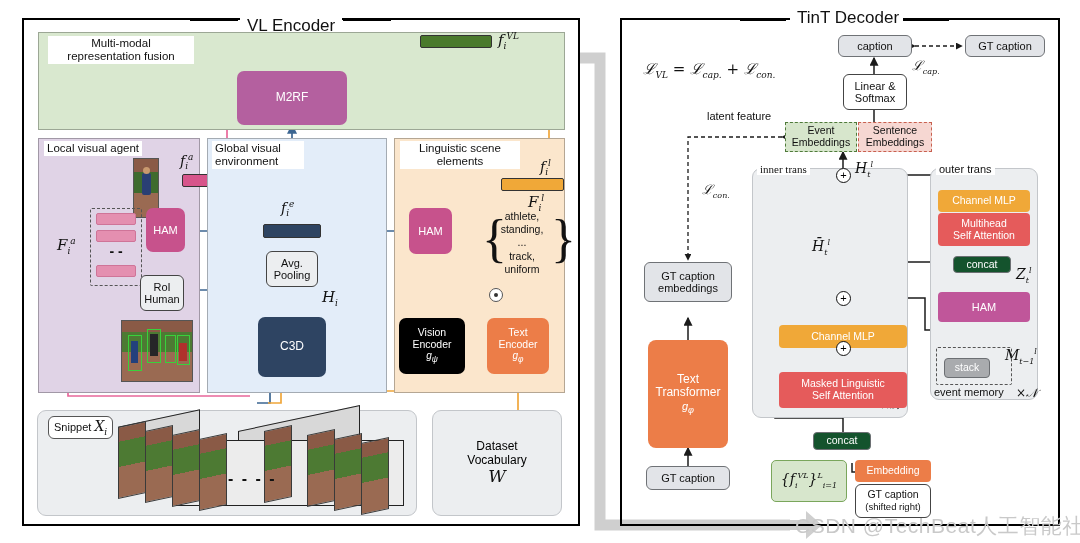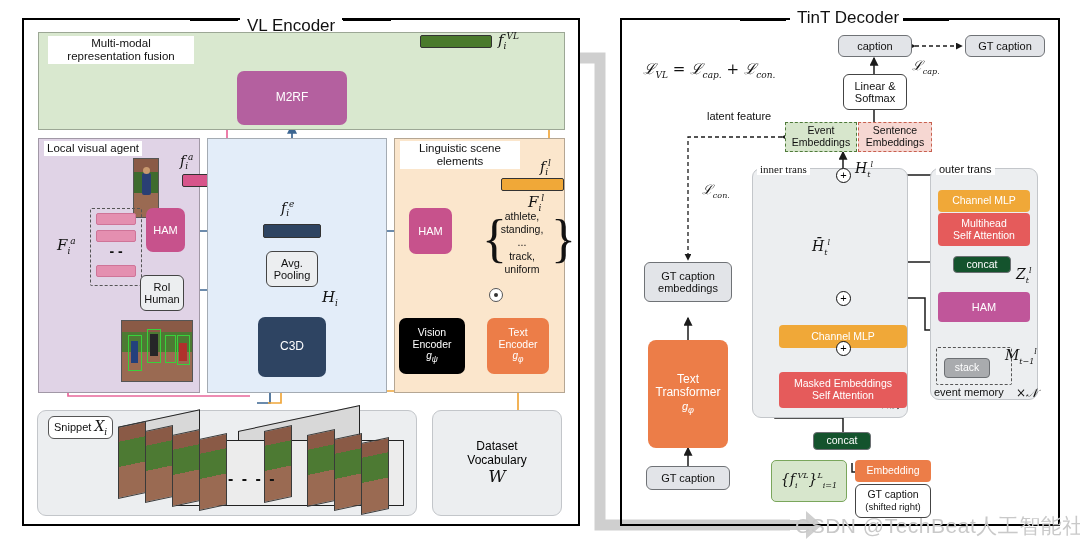--- a/index.html
+++ b/index.html
@@ -242,20 +242,24 @@
     <div class="abs" style="left:6px;top:14px;width:14px;height:36px;border:1.3px solid #39d13b;"></div>
     <div class="abs" style="left:25px;top:8px;width:14px;height:34px;border:1.3px solid #39d13b;"></div>
     <div class="abs" style="left:43px;top:14px;width:11px;height:28px;border:1.3px solid #39d13b;"></div>
     <div class="abs" style="left:55px;top:14px;width:13px;height:30px;border:1.3px solid #39d13b;"></div>
     <div class="abs" style="left:9px;top:20px;width:7px;height:22px;background:#23407c;"></div>
     <div class="abs" style="left:28px;top:13px;width:8px;height:22px;background:#262628;"></div>
     <div class="abs" style="left:57px;top:22px;width:8px;height:18px;background:#b0302c;"></div>
   </div>
 
   <div class="abs panel" style="left:207px;top:138px;width:180px;height:255px;background:#e3edf9;"></div>
+  <div class="panel-label" style="left:212px;top:141px;width:86px;text-align:left;">
+    <span>Global visual</span><br>
+    <span>environment</span>
+  </div>
 
   <div class="abs math" style="left:281px;top:199px;font-size:14px;">
     <span>f</span><sub style="font-size:9px">i</sub><sup style="font-size:9px">e</sup>
   </div>
   <div class="abs bar" style="left:263px;top:224px;width:58px;height:14px;background:#2e4462;"></div>
 
   <div class="abs whiteNode ctr" style="left:266px;top:251px;width:52px;height:36px;background:#eceef0;">
     <div>
       <span>Avg.</span><br>
       <span>Pooling</span>
@@ -462,21 +466,21 @@
     <span>+</span>
   </div>
   <div class="abs node ctr" style="left:779px;top:325px;width:128px;height:23px;background:#f0a838;border-radius:4px;font-size:10.5px;">
     <span>Channel MLP</span>
   </div>
   <div class="abs ctr" style="left:836px;top:341px;width:15px;height:15px;border:1.4px solid #111;border-radius:50%;background:#fff;font-size:11px;">
     <span>+</span>
   </div>
   <div class="abs node ctr" style="left:779px;top:372px;width:128px;height:36px;background:#e55b5b;border-radius:4px;font-size:10.5px;">
     <div>
-      <span>Masked Embeddings</span><br>
+      <span>Masked Linguistic</span><br>
       <span>Self Attention</span>
     </div>
   </div>
 
   <div class="abs darkGray ctr" style="left:813px;top:432px;width:58px;height:18px;">
     <span>concat</span>
   </div>
 
   <div class="abs ctr" style="left:771px;top:460px;width:76px;height:42px;background:#d7e6cc;border:1.2px solid #7aa65c;border-radius:5px;">
     <span class="math" style="font-size:14px;">{<i>f</i><sub style="font-size:8px">i</sub><sup style="font-size:8px">VL</sup>}<sup style="font-size:8px">L</sup><sub style="font-size:8px">i=1</sub></span>

